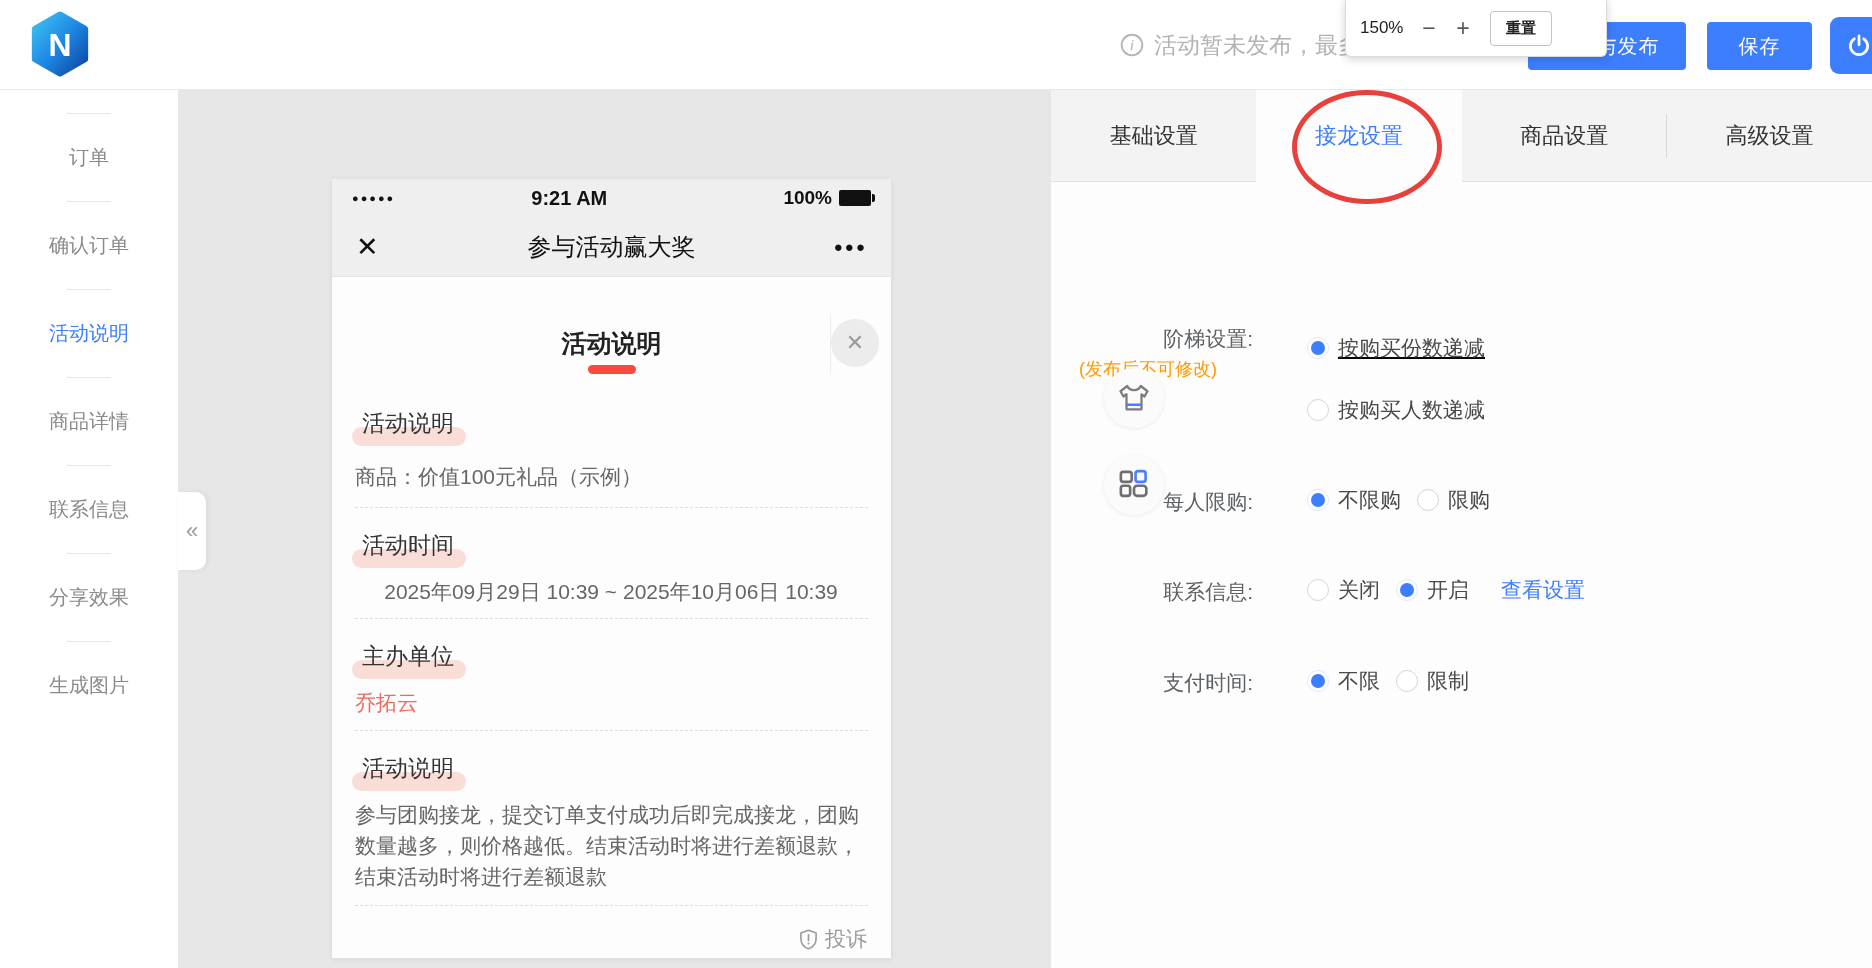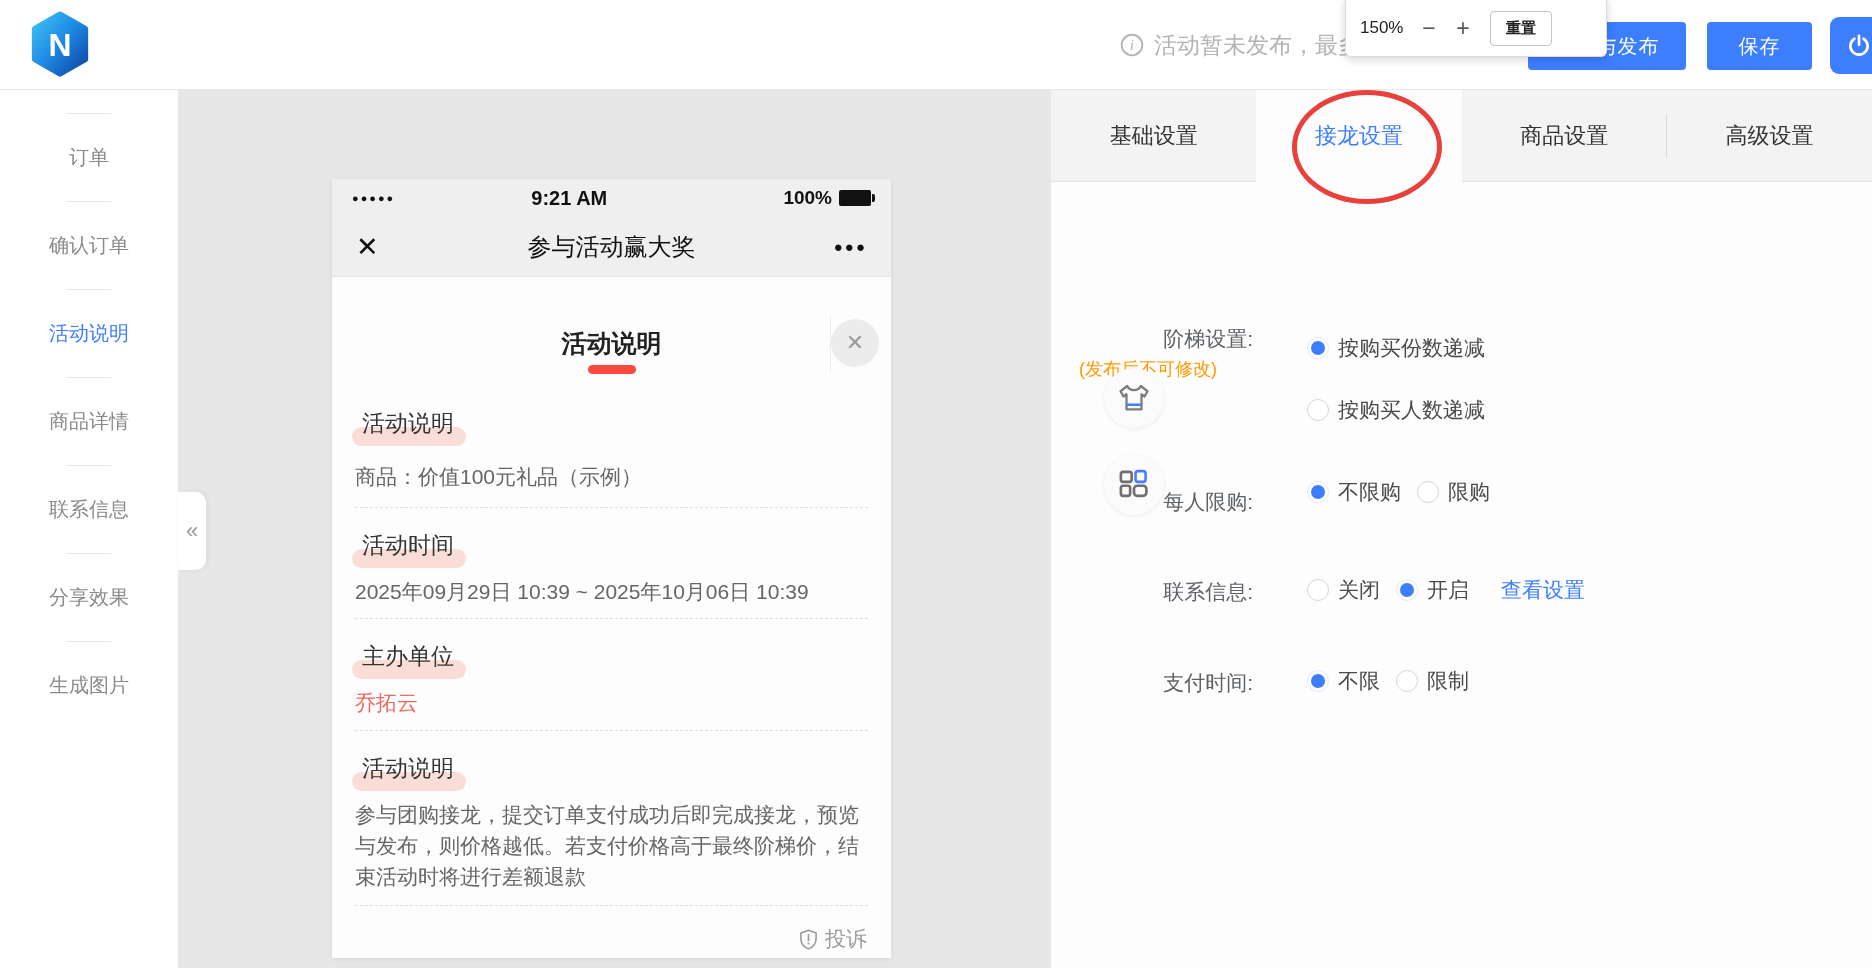--- a/index.html
+++ b/index.html
@@ -186,29 +186,29 @@
       <div class="p-panel-divider"></div>
       <div class="p-panel-close">
         <span>✕</span>
       </div>
 
       <div class="p-sec-label" style="top:131px;">活动说明</div>
       <div class="p-sec-text" style="top:184px;">商品：价值100元礼品（示例）</div>
       <div class="p-dashed" style="top:230px;"></div>
 
       <div class="p-sec-label" style="top:253px;">活动时间</div>
-      <div class="p-sec-text" style="top:299px;">2025年09月29日 10:39 ~ 2025年10月06日 10:39</div>
+      <div class="p-sec-text" style="top:299px;text-align:center;">2025年09月29日 10:39 ~ 2025年10月06日 10:39</div>
       <div class="p-dashed" style="top:341px;"></div>
 
       <div class="p-sec-label" style="top:364px;">主办单位</div>
       <div class="p-sec-text p-organizer" style="top:410px;">乔拓云</div>
       <div class="p-dashed" style="top:453px;"></div>
 
       <div class="p-sec-label" style="top:476px;">活动说明</div>
-      <div class="p-sec-text" style="top:522px;">参与团购接龙，提交订单支付成功后即完成接龙，预览与发布，则价格越低。若支付价格高于最终阶梯价，结束活动时将进行差额退款</div>
+      <div class="p-sec-text" style="top:522px;">参与团购接龙，提交订单支付成功后即完成接龙，团购数量越多，则价格越低。结束活动时将进行差额退款，结束活动时将进行差额退款</div>
       <div class="p-dashed" style="top:628px;"></div>
 
       <div class="p-complaint">
         <svg width="19" height="21" viewBox="0 0 20 22">
           <path d="M10 1.2 L18 4.2 V10 C18 16 14.5 19.3 10 20.8 C5.5 19.3 2 16 2 10 V4.2 Z" fill="none" stroke="#9b9b9b" stroke-width="1.7" stroke-linejoin="round"></path>
           <line x1="10" y1="6" x2="10" y2="12" stroke="#9b9b9b" stroke-width="1.8" stroke-linecap="round"></line>
           <circle cx="10" cy="15.2" r="1.1" fill="#9b9b9b"></circle>
         </svg>
         <span>投诉</span>
       </div>
@@ -230,35 +230,35 @@
       <div class="tab">
           <span>高级设置</span>
         </div>
     </div>
     <div class="annotation-ellipse"></div>
 
     <div class="form">
 
       <div class="f-label" style="top:143px;">阶梯设置:</div>
       <div class="f-note" style="top:175px;">(发布后不可修改)</div>
-      <div class="f-opts" style="top:152px;">
+      <div class="f-opts" style="top:152px;text-decoration:underline;">
         <span class="opt">
           <span class="radio sel"></span>
           <span class="opt-label">按购买份数递减</span>
         </span>
       </div>
       <div class="f-opts" style="top:214px;">
         <span class="opt">
           <span class="radio"></span>
           <span class="opt-label">按购买人数递减</span>
         </span>
       </div>
 
       <div class="f-label" style="top:306px;">每人限购:</div>
-      <div class="f-opts" style="top:296px;">
+      <div class="f-opts" style="top:304px;">
         <span class="opt">
           <span class="radio sel"></span>
           <span class="opt-label">不限购</span>
         </span>
         <span class="opt">
           <span class="radio"></span>
           <span class="opt-label">限购</span>
         </span>
       </div>
 

